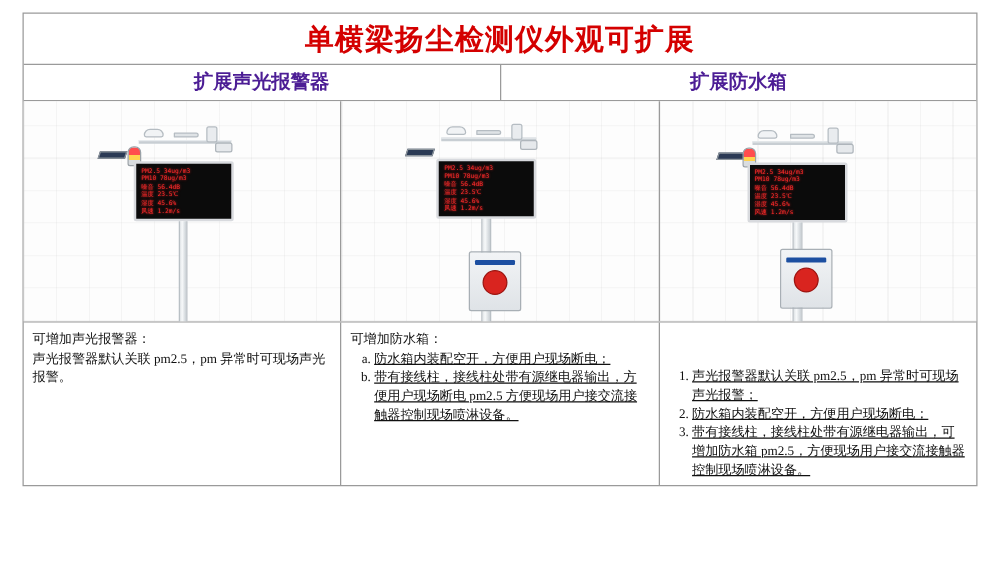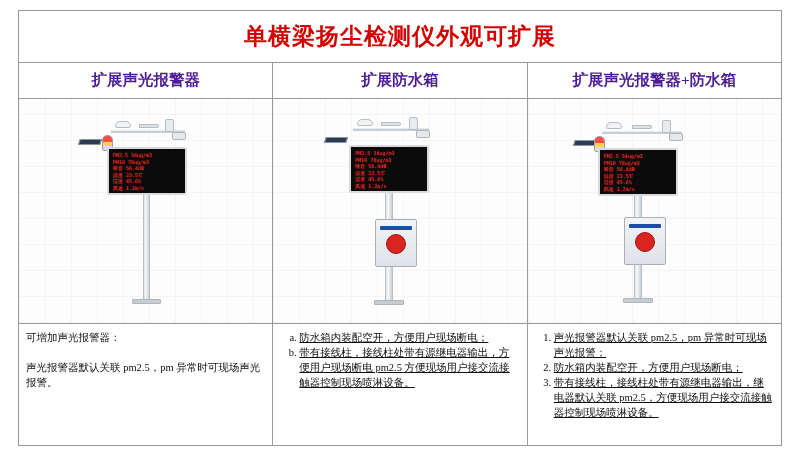--- a/index.html
+++ b/index.html
@@ -14,21 +14,21 @@
     width: 800px;
     height: 456px;
     background: #fff;
     overflow: hidden;
   }
   .sheet {
     position: absolute;
     left: 18px;
     top: 10px;
     width: 764px;
-    height: 436px;
+    height: 379px;
     border: 1px solid #9a9a9a;
     background: #fff;
     display: flex;
     flex-direction: column;
   }
   .title-row {
     height: 52px;
     border-bottom: 1px solid #9a9a9a;
     display: flex;
     align-items: center;
@@ -194,48 +194,47 @@
   }
   .note-cell {
     flex: 1 1 0;
     padding: 6px 7px 4px 7px;
     font-size: 10.5px;
     line-height: 15px;
     color: #111;
     font-family: "Liberation Serif", serif;
   }
   .note-cell + .note-cell { border-left: 1px solid #9a9a9a; }
-  .note-head { margin-bottom: 15px; }
+  .note-head { margin-bottom: 1px; }
   .note-plain { margin: 0; }
   ol.note-list, ul.note-list {
     margin: 0;
     padding-left: 19px;
   }
   ol.note-list li, ul.note-list li {
     margin: 0;
     padding: 0;
     text-decoration: underline;
   }
   ol.alpha { list-style: lower-alpha; }
-  ol.decimal { list-style: decimal; }
+  ol.decimal { list-style: decimal; margin-top: 30px; }
 </style>
 </head>
 <body>
 
 <div id="page">
   <div class="sheet">
 
     <div class="title-row">
       <div class="main-title">单横梁扬尘检测仪外观可扩展</div>
     </div>
 
     <div class="head-row">
       <div class="head-cell">扩展声光报警器</div>
       <div class="head-cell">扩展防水箱</div>
-      <div class="head-cell">扩展声光报警器+防水箱</div>
     </div>
 
     <div class="img-row">
 
       <div class="img-cell">
         <div class="wm"></div>
         <div class="device">
           <div class="crossbar" style="left:92px; top:31px; width:74px;"></div>
           <div class="cup" style="left:96px; top:22px;"></div>
           <div class="vane" style="left:120px; top:25px;"></div>
@@ -317,29 +316,30 @@
     </div>
 
     <div class="note-row">
 
       <div class="note-cell">
         <div class="note-head">可增加声光报警器：</div>
         <p class="note-plain">声光报警器默认关联 pm2.5，pm 异常时可现场声光报警。</p>
       </div>
 
       <div class="note-cell">
+        <div class="note-head">可增加防水箱：</div>
         <ol class="note-list alpha">
           <li>防水箱内装配空开，方便用户现场断电；</li>
           <li>带有接线柱，接线柱处带有源继电器输出，方便用户现场断电 pm2.5 方便现场用户接交流接触器控制现场喷淋设备。</li>
         </ol>
       </div>
 
       <div class="note-cell">
         <ol class="note-list decimal">
           <li>声光报警器默认关联 pm2.5，pm 异常时可现场声光报警；</li>
           <li>防水箱内装配空开，方便用户现场断电；</li>
-          <li>带有接线柱，接线柱处带有源继电器输出，继电器默认关联 pm2.5，方便现场用户接交流接触器控制现场喷淋设备。</li>
+          <li>带有接线柱，接线柱处带有源继电器输出，可增加防水箱 pm2.5，方便现场用户接交流接触器控制现场喷淋设备。</li>
         </ol>
       </div>
     </div>
 
   </div>
 </div>
 
 </body></html>

